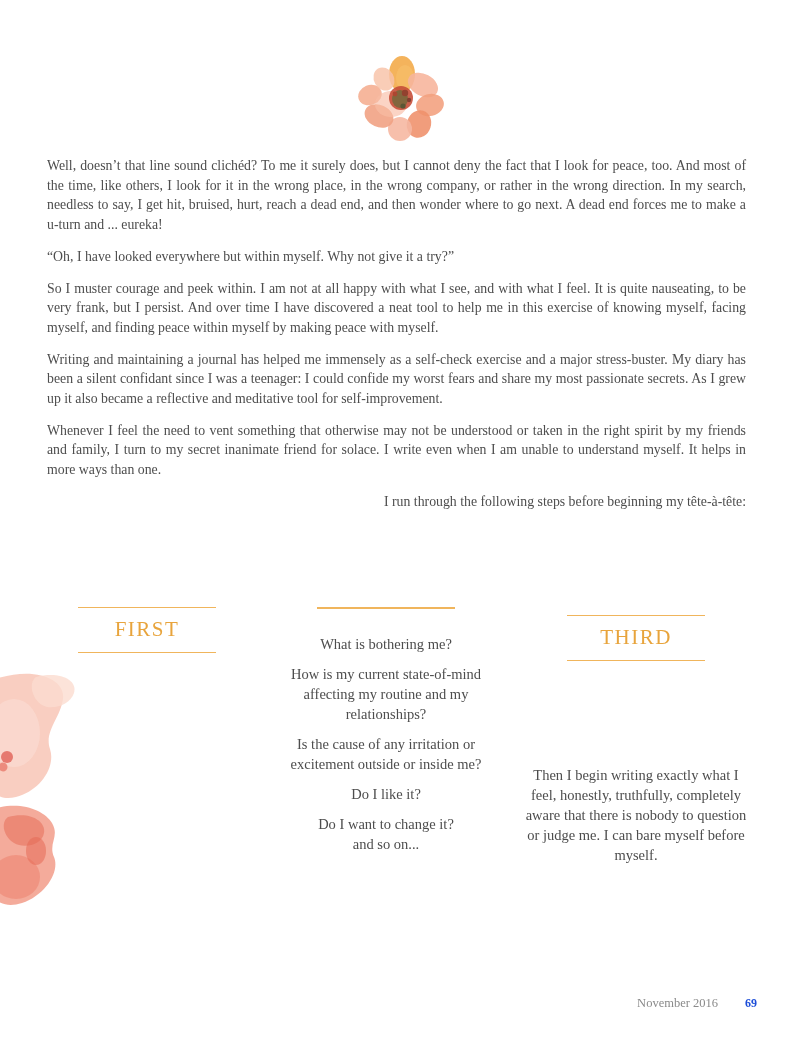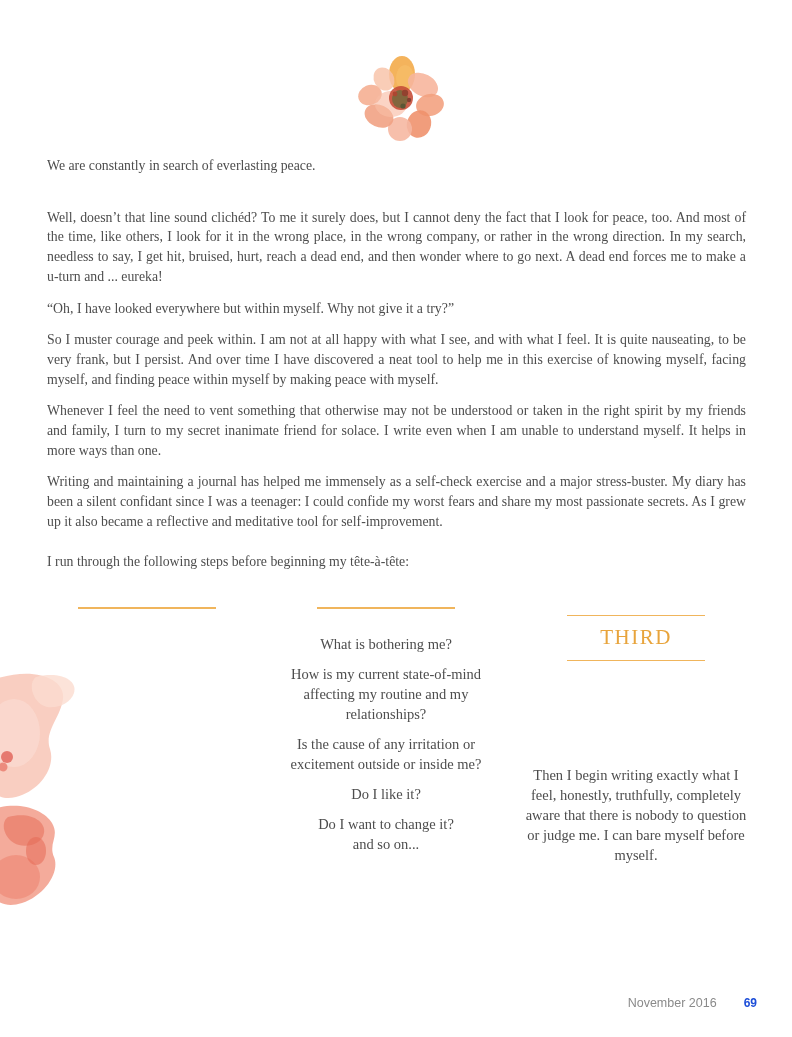--- a/index.html
+++ b/index.html
@@ -19,21 +19,21 @@
 
   
   .article { position:absolute; left:47px; top:156px; width:699px; }
   .article p {
     margin:0 0 12px 0;
     font-size:13.8px;
     line-height:19.7px;
     text-align:justify;
   }
   .article p.intro { margin-bottom:32px; text-align:left; }
-  .article p.steps-lead { margin-top:20px; margin-bottom:0; text-align:left; }
+  .article p.steps-lead { margin-top:12px; margin-bottom:0; text-align:right; }
 
   
   .steps { position:absolute; left:47px; top:607px; width:699px; height:375px; }
   .step-col { position:absolute; top:0; }
   .step-col.c0 { left:4px;   width:192px; }
   .step-col.c1 { left:232px; width:214px; }
   .step-col.c2 { left:478px; width:222px;margin-top:8px; }
   .step-rule {
     height:0; border-top:1.5px solid #f0b55c;
     width:138px; margin:0 auto;
@@ -51,21 +51,21 @@
   .step-body p {
     margin:0 0 10px 0;
     font-size:14.5px;
     line-height:20px;
     white-space:pre-line;
   }
 
   
   .footer {
     position:absolute; top:996px; right:35px;
-    font-family:Liberation Sans, sans-serif;
+    font-family:Liberation Serif, serif;
     display:flex; align-items:flex-end; gap:27px;padding-left:16px;
   }
   .footer .issue { font-size:12.5px; color:#8a8a8a; }
   .footer .pageno { font-size:12px; color:#1d4ed8; font-weight:bold; }
 </style>
 </head>
 <body>
 
 <div class="page">
 
@@ -98,33 +98,33 @@
       <circle cx="7" cy="86" r="6" fill="#e2685e" opacity="0.85"></circle>
       <circle cx="3" cy="96" r="4.5" fill="#e87a6c" opacity="0.8"></circle>
       <path d="M-12,140 C16,128 44,138 52,152 C60,166 48,172 54,186 C60,200 46,224 22,232 C0,239 -18,228 -18,180 Z" fill="#f3a492" opacity="0.92"></path>
       <path d="M8,146 C30,140 46,150 44,162 C42,174 24,178 14,172 C4,166 0,152 8,146 Z" fill="#ea8270" opacity="0.85"></path>
       <ellipse cx="16" cy="206" rx="24" ry="22" fill="#ef8f7c" opacity="0.8"></ellipse>
       <ellipse cx="36" cy="180" rx="10" ry="14" fill="#e56a55" opacity="0.55"></ellipse>
     </g>
   </svg>
 
   <div class="article">
-    <p class="intro">We are constantly in search of everlasting peace.</p>
     <p>Well, doesn’t that line sound clichéd? To me it surely does, but I cannot deny the fact that I look for peace, too. And most of the time, like others, I look for it in the wrong place, in the wrong company, or rather in the wrong direction. In my search, needless to say, I get hit, bruised, hurt, reach a dead end, and then wonder where to go next. A dead end forces me to make a u-turn and ... eureka!</p>
     <p>“Oh, I have looked everywhere but within myself. Why not give it a try?”</p>
     <p>So I muster courage and peek within. I am not at all happy with what I see, and with what I feel. It is quite nauseating, to be very frank, but I persist. And over time I have discovered a neat tool to help me in this exercise of knowing myself, facing myself, and finding peace within myself by making peace with myself.</p>
+    <p>Writing and maintaining a journal has helped me immensely as a self-check exercise and a major stress-buster. My diary has been a silent confidant since I was a teenager: I could confide my worst fears and share my most passionate secrets. As I grew up it also became a reflective and meditative tool for self-improvement.</p>
     <p>Whenever I feel the need to vent something that otherwise may not be understood or taken in the right spirit by my friends and family, I turn to my secret inanimate friend for solace. I write even when I am unable to understand myself. It helps in more ways than one.</p>
-    <p>Writing and maintaining a journal has helped me immensely as a self-check exercise and a major stress-buster. My diary has been a silent confidant since I was a teenager: I could confide my worst fears and share my most passionate secrets. As I grew up it also became a reflective and meditative tool for self-improvement.</p>
     <p class="steps-lead">I run through the following steps before beginning my tête-à-tête:</p>
   </div>
 
   <div class="steps">
 
     <div class="step-col c0">
       <div class="step-rule"></div>
+      <h2 class="step-heading">FIRST</h2>
       <div class="step-rule"></div>
     </div>
 
     <div class="step-col c1">
       <div class="step-rule"></div>
       <div class="step-rule"></div>
       <div class="step-body high">
         <p>What is bothering me?</p>
         <p>How is my current state-of-mind affecting my routine and my relationships?</p>
         <p>Is the cause of any irritation or excitement outside or inside me?</p>

